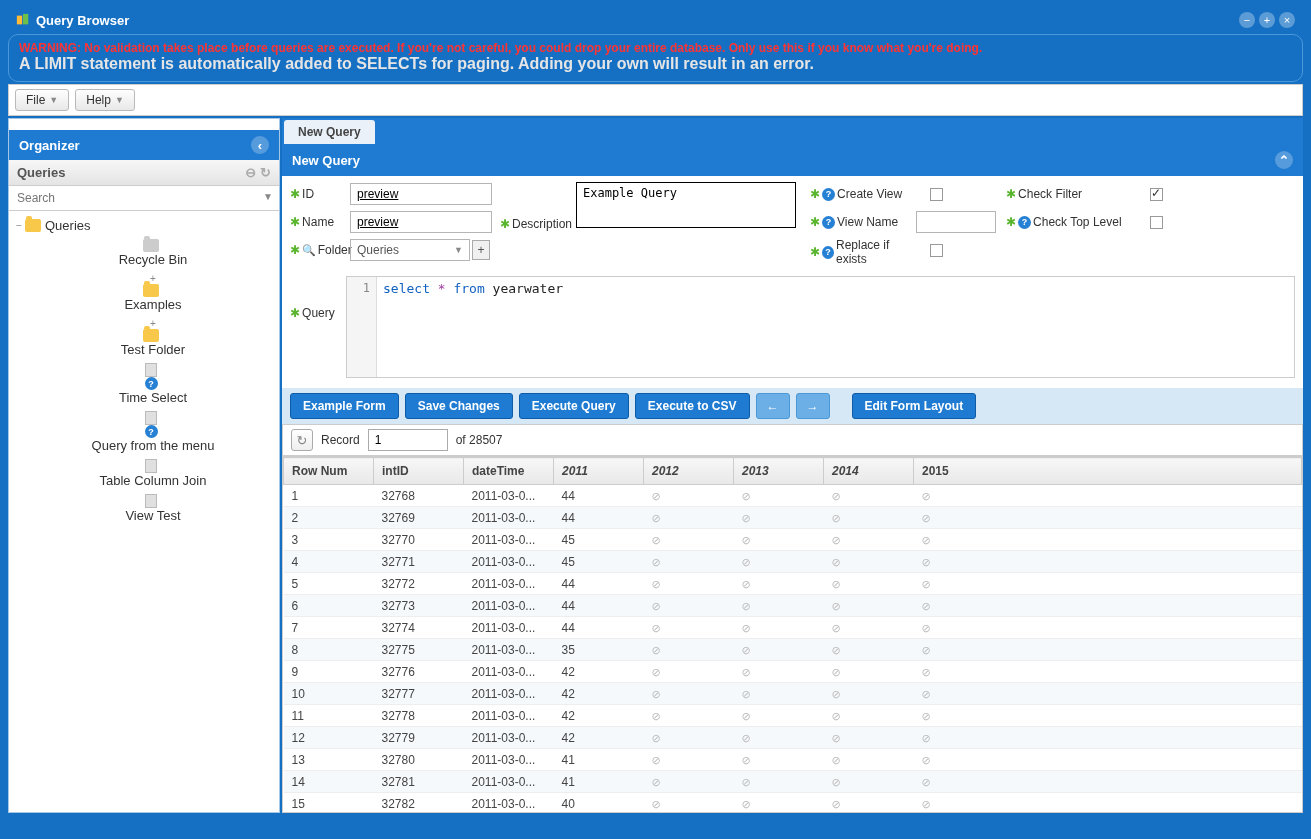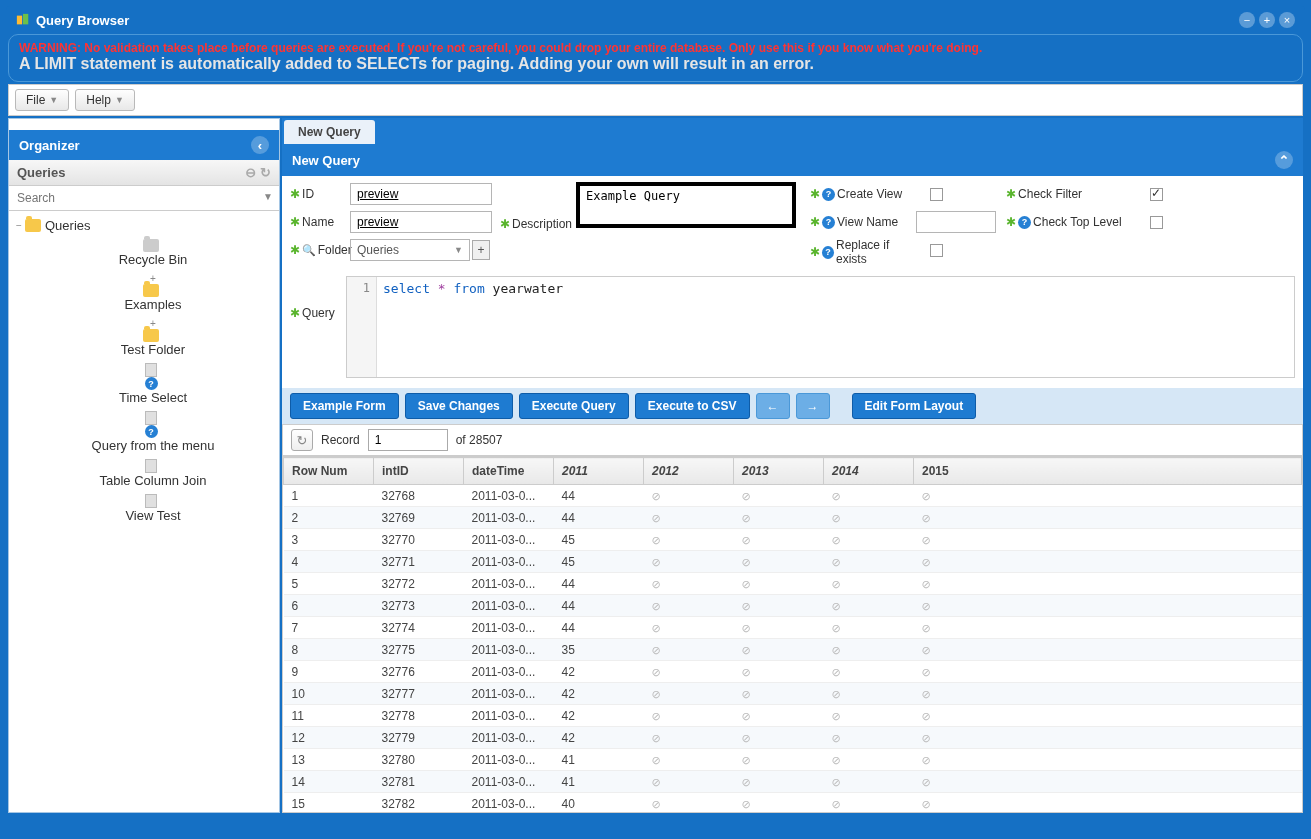--- a/index.html
+++ b/index.html
@@ -40,21 +40,21 @@
 .tab { background: #eaf1f9; padding: 5px 14px; border-radius: 3px 3px 0 0; font-size: 12px; color: #444; font-weight: bold; cursor: pointer; }
 .section-header { background: #1e7bd1; color: #fff; padding: 7px 10px; font-weight: bold; font-size: 13px; display: flex; align-items: center; }
 .form-area { background: #fff; padding: 6px 8px; display: flex; flex-wrap: wrap; gap: 4px 0; }
 .form-col { display: flex; flex-direction: column; gap: 4px; }
 .form-row { display: flex; align-items: center; min-height: 24px; }
 .gear { color: #5ab52e; font-size: 12px; margin-right: 2px; }
 .mag { color: #888; font-size: 11px; margin-right: 2px; }
 .help { width: 13px; height: 13px; background: #2680d4; color: #fff; border-radius: 50%; font-size: 9px; display: inline-flex; align-items:center; justify-content:center; margin-right:2px; font-weight:bold; }
 .form-label { font-size: 12px; color: #333; }
 .text-input { border: 1px solid #b5b5b5; padding: 3px 6px; font-size: 12px; width: 142px; text-decoration: underline; }
-.text-area { border: 4px solid #000000; padding: 3px 6px; font-size: 12px; width: 220px; height: 46px; resize: none; }
+.text-area { border: 1px solid #000000; padding: 3px 6px; font-size: 12px; width: 220px; height: 46px; resize: none; }
 .folder-select { border: 1px solid #b5b5b5; padding: 3px 6px; font-size: 12px; width: 120px; display: flex; align-items:center; justify-content: space-between; color:#555; }
 .plus-btn { border: 1px solid #aaa; background: #f0f0f0; width: 18px; height: 20px; display:flex; align-items:center; justify-content:center; font-size:12px; color:#555; margin-left:2px; cursor:pointer; }
 .checkbox { width: 13px; height: 13px; border: 1px solid #999; display: inline-block; margin-left: 14px; position: relative; }
 .checkbox.checked::after { content:"✓"; position:absolute; top:-3px; left:0; font-size:12px; color:#333; }
 .query-row { background: #fff; display: flex; padding: 4px 8px 10px 8px; align-items: flex-start; }
 .query-label-col { display:flex; align-items:center; padding-top: 30px; width: 56px; }
 .code-editor { flex:1; border: 1px solid #ccc; height: 102px; display: flex; }
 .gutter { width: 30px; background: #f5f5f5; border-right: 1px solid #ddd; text-align: right; padding: 4px 6px 0 0; font-size: 12px; color: #888; font-family: monospace; }
 .code-text { padding: 4px 6px; font-family: monospace; font-size: 13px; }
 .kw-blue { color: #1060c0; }

